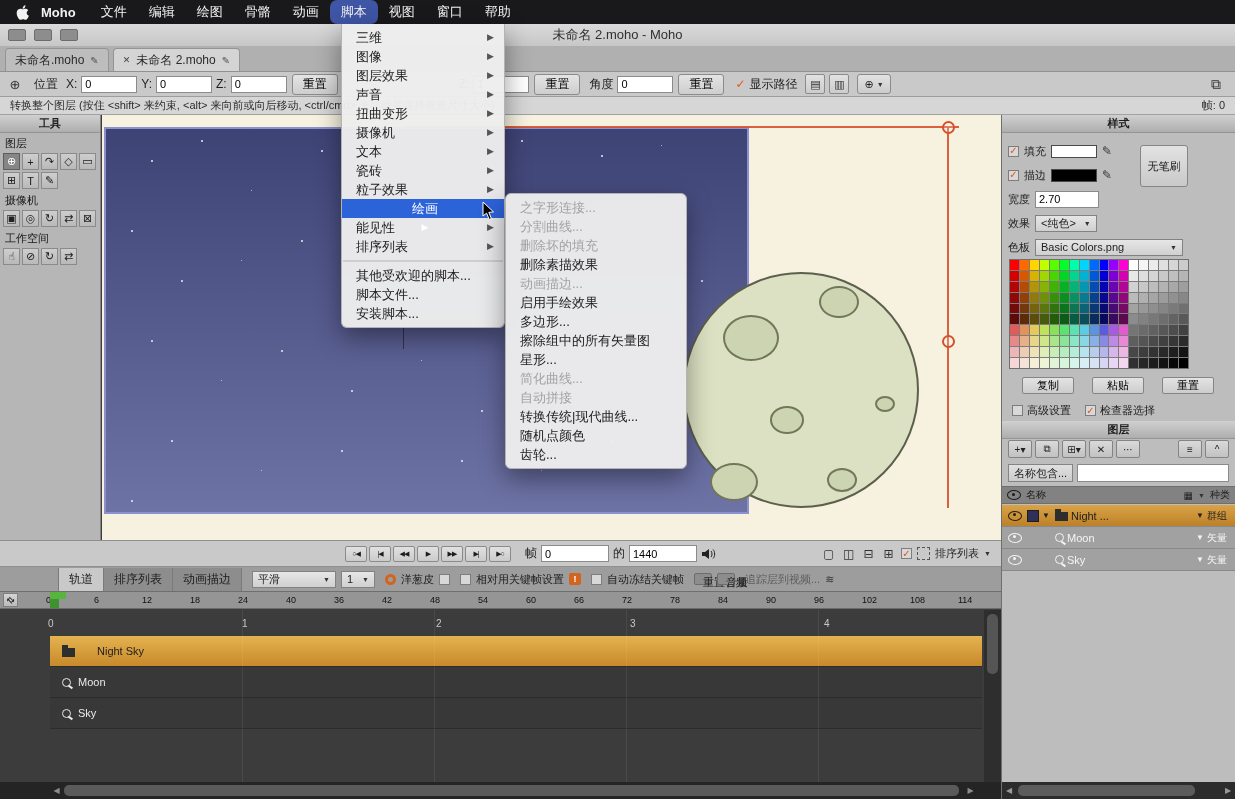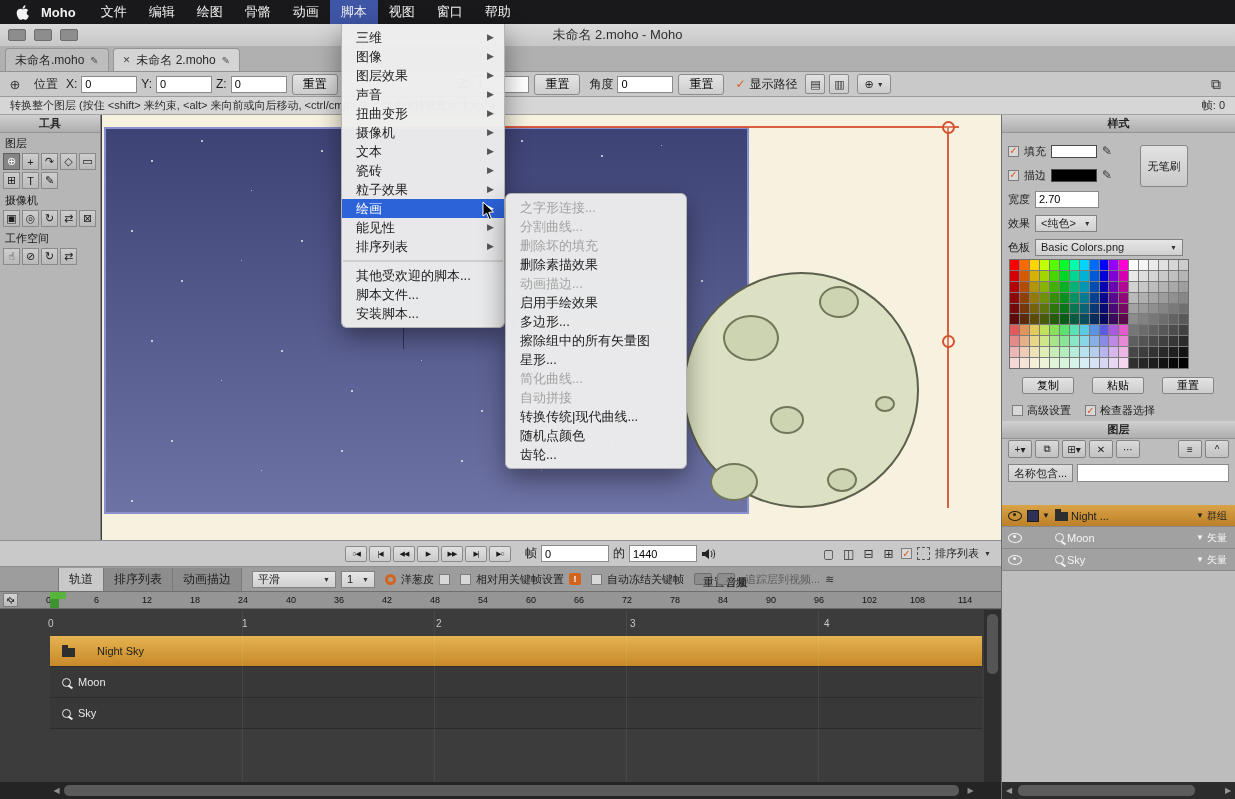--- a/index.html
+++ b/index.html
@@ -5,21 +5,21 @@
   html,body{margin:0;padding:0;background:#000;}
   .screen{position:relative;width:1235px;height:799px;overflow:hidden;background:#3c3c3c;
     font-family:"Liberation Sans","DejaVu Sans",sans-serif;color:#1e1e1e;}
 
   
   .menubar{position:absolute;left:0;top:0;width:100%;height:24px;background:#19191b;color:#f2f2f2;
     display:flex;align-items:center;font-size:13px;z-index:30;}
   .apple{margin-left:16px;display:flex;align-items:center;}
   .app-name{font-weight:bold;margin:0 14px 0 12px;font-size:13px;}
   .mb-item{padding:0 11px;height:24px;line-height:24px;}
-  .mb-item.active{background:#3f55a5;}
+  .mb-item.active{background:#3f55a5;border-radius:7px;}
 
   
   .titlebar{position:absolute;left:0;top:24px;width:100%;height:22px;background:linear-gradient(#dadada,#c7c7c7);
     border-bottom:1px solid #a5a5a5;display:flex;align-items:center;z-index:5;}
   .tl-btn{width:12px;height:12px;border-radius:50%;margin-left:8px;border:1px solid rgba(0,0,0,.15);box-sizing:border-box;}
   .tl-red{background:#ff5f57;}.tl-yellow{background:#febc2e;}.tl-green{background:#28c840;}
   .win-title{position:absolute;left:0;right:0;text-align:center;font-size:13px;color:#303030;}
 
   
   .tabbar{position:absolute;left:0;top:46px;width:100%;height:26px;background:#b0b0b0;border-bottom:1px solid #919191;
@@ -190,21 +190,21 @@
   .tl-scroll .thumb{position:absolute;left:64px;right:42px;top:3px;height:11px;background:#5a5a5a;border-radius:5px;}
 
   
   .menu{position:absolute;background:rgba(237,237,237,.97);border:1px solid #b3b3b3;box-shadow:0 10px 26px rgba(0,0,0,.4);
     padding:4px 0;box-sizing:border-box;z-index:40;}
   .script-menu{left:341px;top:24px;width:164px;border-top:none;border-radius:0 0 6px 6px;}
   .draw-submenu{left:505px;top:193px;width:182px;border-radius:6px;}
   .menu-item{height:19px;line-height:19px;padding:0 10px 0 14px;font-size:13px;color:#1c1c1c;display:flex;
     justify-content:space-between;align-items:center;}
   .menu-item.disabled{color:#a3a3a3;}
-  .menu-item.highlight{background:#2c63d9;color:#fff;}
+  .menu-item.highlight{background:#2c63d9;color:#fff;flex-direction:column;}
   .menu-item.highlight .mi-arrow{color:#fff;}
   .menu-item.sep{height:2px;padding:0;margin:4px 1px;background:#cecece;overflow:hidden;}
   .mi-arrow{font-size:9px;color:#555;visibility:hidden;}
   .menu-item.submenu .mi-arrow{visibility:visible;}
   .cursor{position:absolute;left:482px;top:202px;z-index:60;}
 </style>
 </head>
 <body>
 
 <div class="screen">
@@ -930,20 +930,28 @@
           <span>^</span>
         </span>
 
     </div>
     <div class="lfilter">
       <span class="lfilter-btn">
         <span>名称包含...</span>
       </span>
       <input style="">
     </div>
+    <div class="lth">
+      <span class="eye" style="color:#1b1b1b;"></span>
+      <span>名称</span>
+      <span class="grow"></span>
+      <span>▦</span>
+      <span class="dd-arrow">▼</span>
+      <span>种类</span>
+    </div>
     <div class="lrows">
 
         <div class="lrow selected group">
           <span class="eye-cell">
             <span class="eye"></span>
           </span>
           <span class="lswatch"></span>
           <span class="ldisc">▼</span>
           <span class="folder"></span>
 

